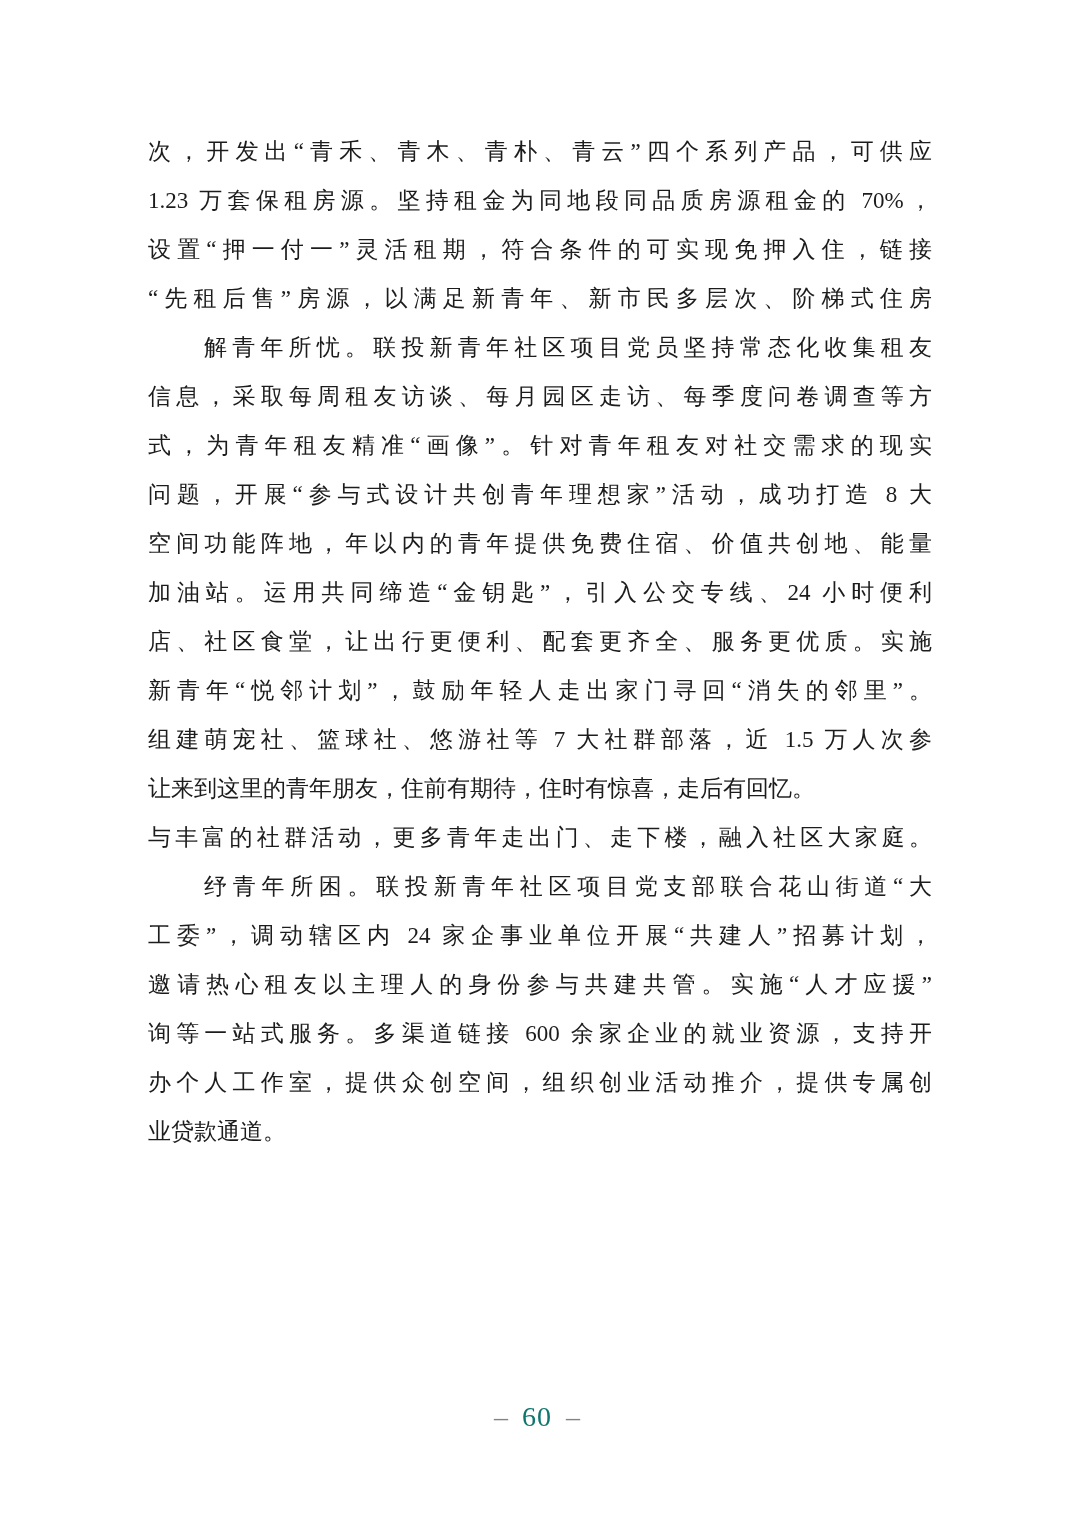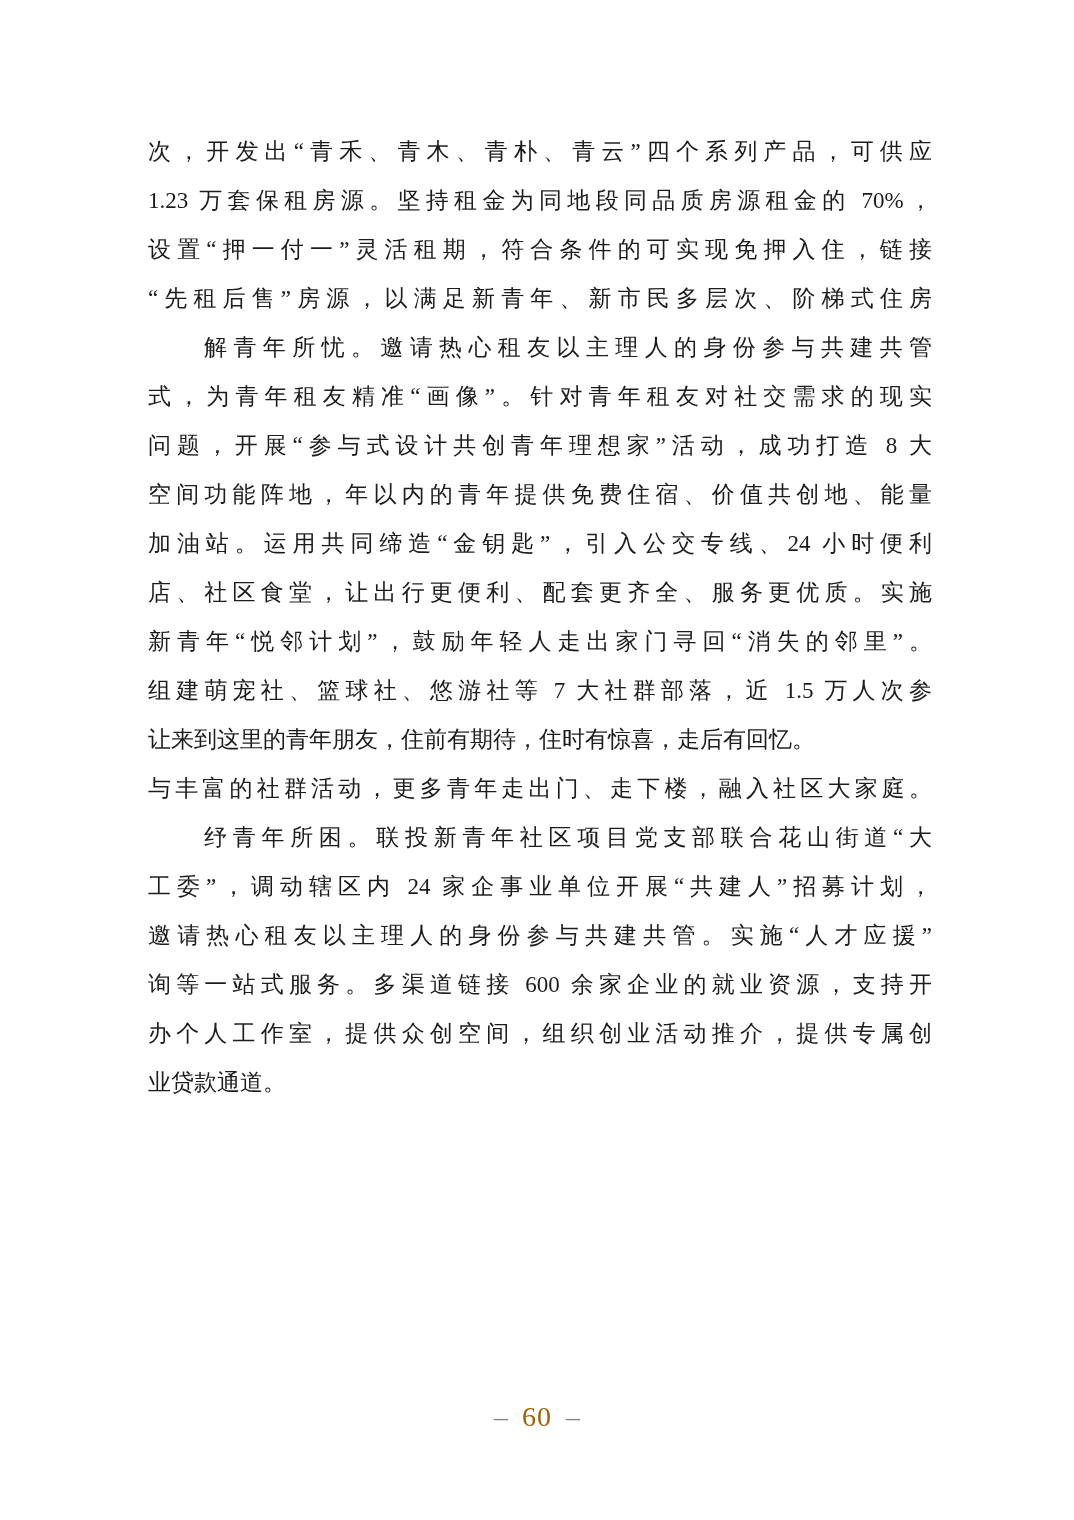--- a/index.html
+++ b/index.html
@@ -46,36 +46,37 @@
     text-align: center;
     font-size: 28px;
     line-height: 34px;
     color: #111111;
   }
   .footer .dash {
     color: #838383;
     padding: 0 14px;
   }
   .footer .num {
-    color: #a16207;
+    color: #0f766e;
     letter-spacing: 1px;
   }
 </style>
 </head>
 <body>
 
 <div class="page">
 
   <div class="doc-body">
 
   <div class="line">次，开发出“青禾、青木、青朴、青云”四个系列产品，可供应</div>
       <div class="line">1.23 万套保租房源。坚持租金为同地段同品质房源租金的 70%，</div>
       <div class="line">设置“押一付一”灵活租期，符合条件的可实现免押入住，链接</div>
       <div class="line">“先租后售”房源，以满足新青年、新市民多层次、阶梯式住房</div>
-      <div class="line indent">解青年所忧。邀请热心租友以主理人的身份参与共建共管</div>
+      <div class="line indent">解青年所忧。联投新青年社区项目党员坚持常态化收集租友</div>
+      <div class="line">信息，采取每周租友访谈、每月园区走访、每季度问卷调查等方</div>
       <div class="line">式，为青年租友精准“画像”。针对青年租友对社交需求的现实</div>
       <div class="line">问题，开展“参与式设计共创青年理想家”活动，成功打造 8 大</div>
       <div class="line">空间功能阵地，年以内的青年提供免费住宿、价值共创地、能量</div>
       <div class="line">加油站。运用共同缔造“金钥匙”，引入公交专线、24 小时便利</div>
       <div class="line">店、社区食堂，让出行更便利、配套更齐全、服务更优质。实施</div>
       <div class="line">新青年“悦邻计划”，鼓励年轻人走出家门寻回“消失的邻里”。</div>
       <div class="line">组建萌宠社、篮球社、悠游社等 7 大社群部落，近 1.5 万人次参</div>
       <div class="line para-end">让来到这里的青年朋友，住前有期待，住时有惊喜，走后有回忆。</div>
       <div class="line">与丰富的社群活动，更多青年走出门、走下楼，融入社区大家庭。</div>
       <div class="line indent">纾青年所困。联投新青年社区项目党支部联合花山街道“大</div>

